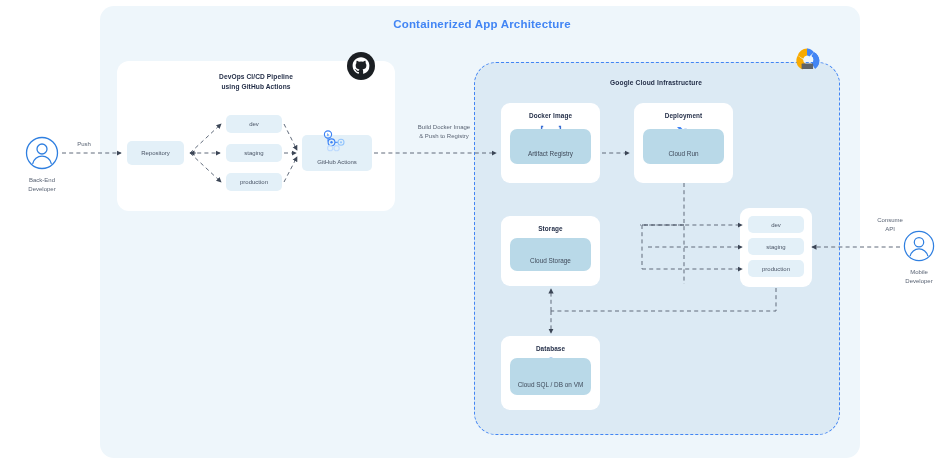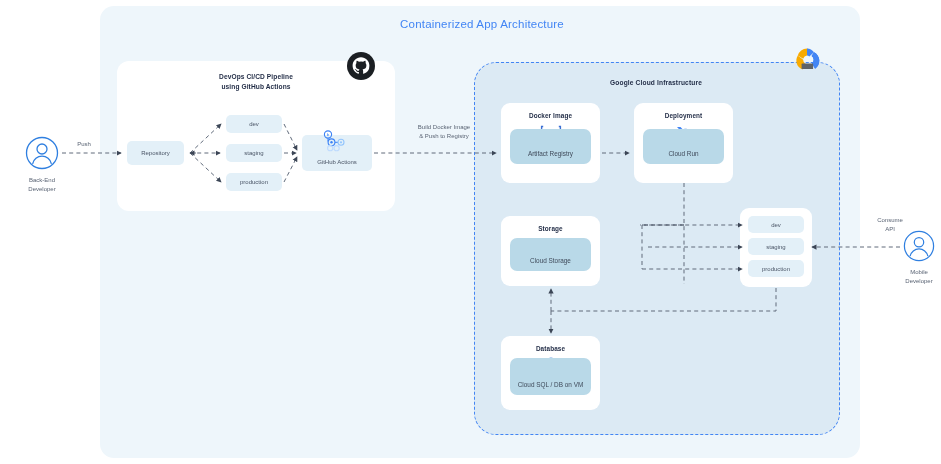--- a/index.html
+++ b/index.html
@@ -4,21 +4,21 @@
 <style>
   html,body{margin:0;padding:0;background:#ffffff;}
   body{width:941px;height:464px;font-family:"Liberation Sans",sans-serif;overflow:hidden;}
   #stage{position:relative;width:941px;height:464px;}
 
   
   .canvas{position:absolute;left:100px;top:6px;width:760px;height:452px;
           background:#eef6fb;border-radius:14px;}
 
   .title{position:absolute;left:100px;top:18px;width:764px;text-align:center;
-         font-size:11.5px;font-weight:normal;color:#4285f4;letter-spacing:.2px;}
+         font-size:11.5px;font-weight:bold;color:#4285f4;letter-spacing:.2px;}
 
   
   .panel-cicd{position:absolute;left:117px;top:61px;width:278px;height:150px;
               background:#ffffff;border-radius:12px;}
   .panel-title{position:absolute;text-align:center;font-size:6.6px;font-weight:bold;
                color:#1f2a44;line-height:1.45;letter-spacing:.1px;}
 
   
   .gcp-region{position:absolute;left:474px;top:62px;width:364px;height:371px;
               background:#dceaf4;border:1.6px dashed #4285f4;border-radius:22px;}

